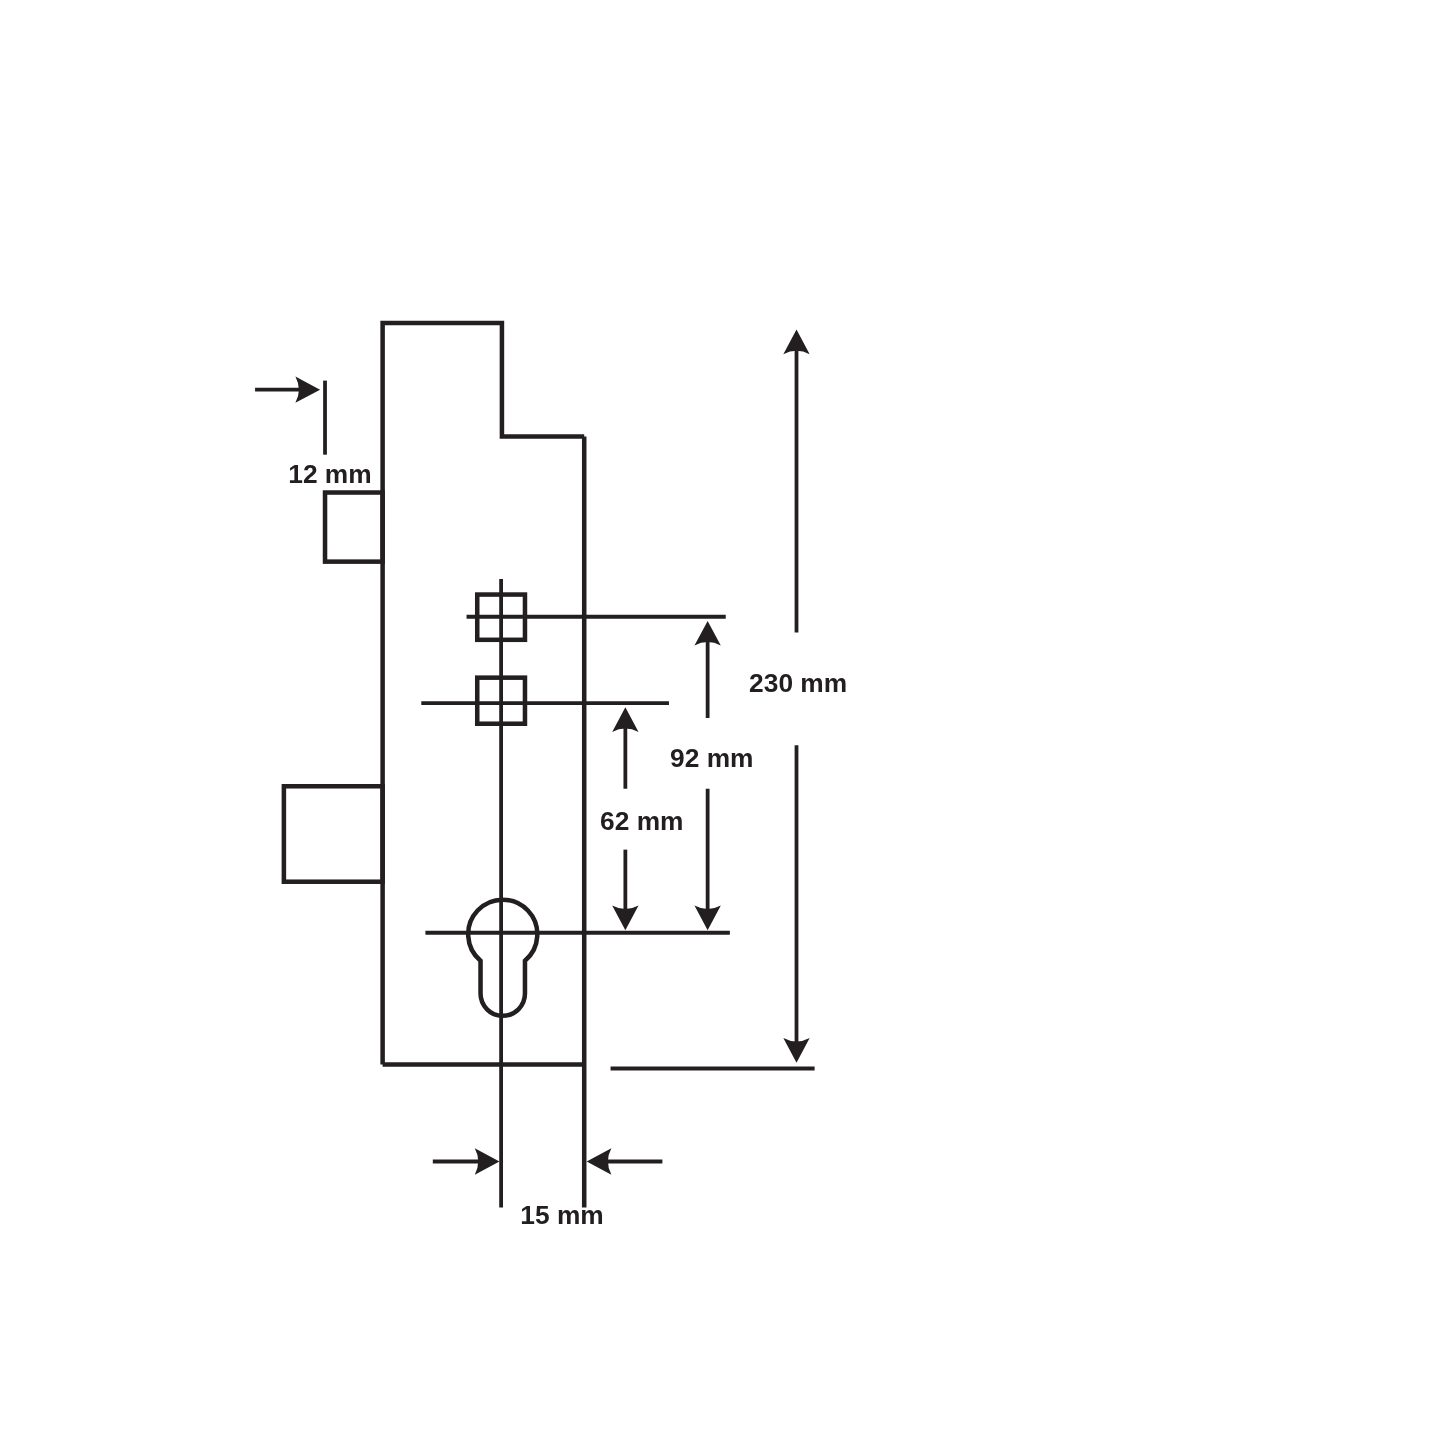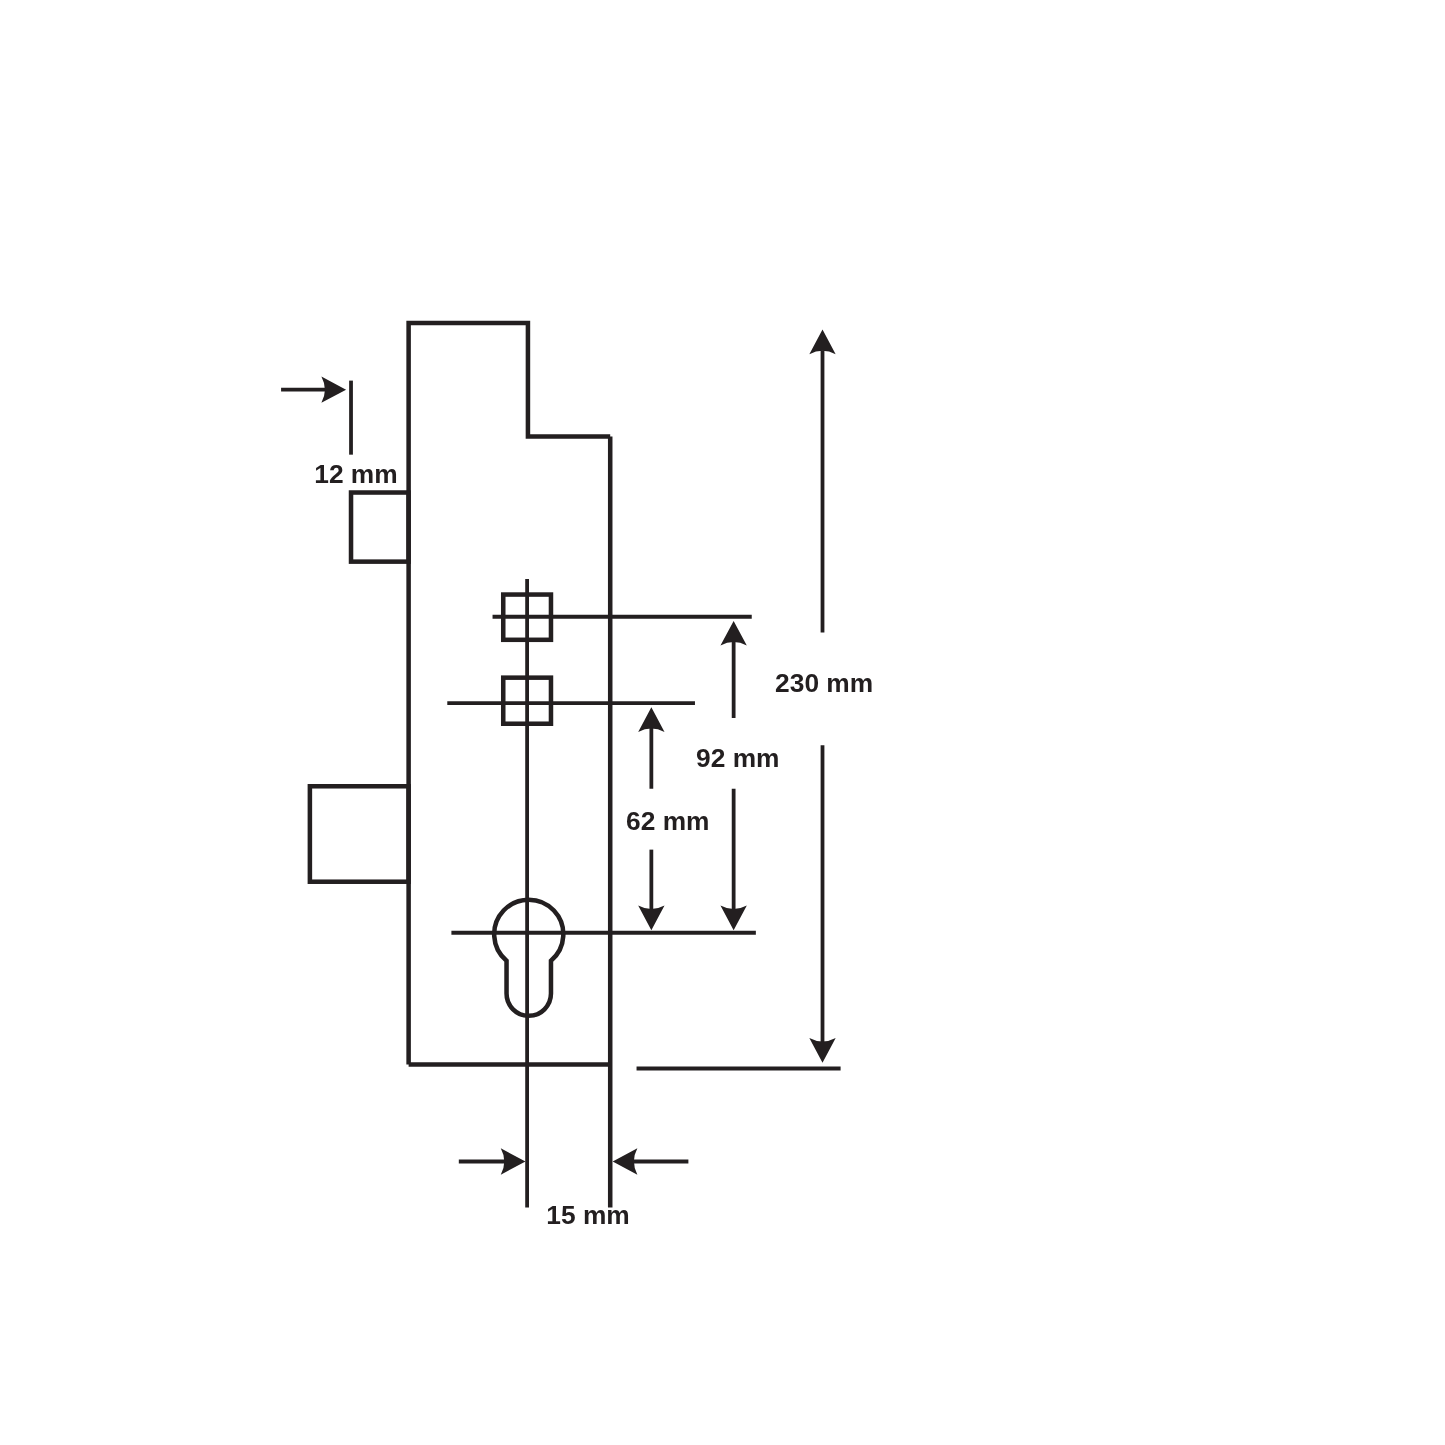--- a/index.html
+++ b/index.html
@@ -1,19 +1,19 @@
 <!DOCTYPE html>
 <html style="--ink: #231f20; --bg: #ffffff;"><head>
 <meta charset="utf-8">
 <style>
   :root { --ink: #231f20; --bg: #ffffff; }
   html, body { margin: 0; padding: 0; background: var(--bg); }
   .stage {
     width: 1189px; height: 1445px; background: var(--bg);
-    position: relative; overflow: hidden; padding-left: 26px;
+    position: relative; overflow: hidden;
   }
   svg { display: block; width: 100%; height: 100%; }
   .outline {
     stroke: var(--ink); fill: none;
     stroke-width: 5.5; stroke-linecap: butt; stroke-linejoin: miter;
   }
   .dimline {
     stroke: var(--ink); fill: none;
     stroke-width: 4.6; stroke-linecap: butt;
   }

